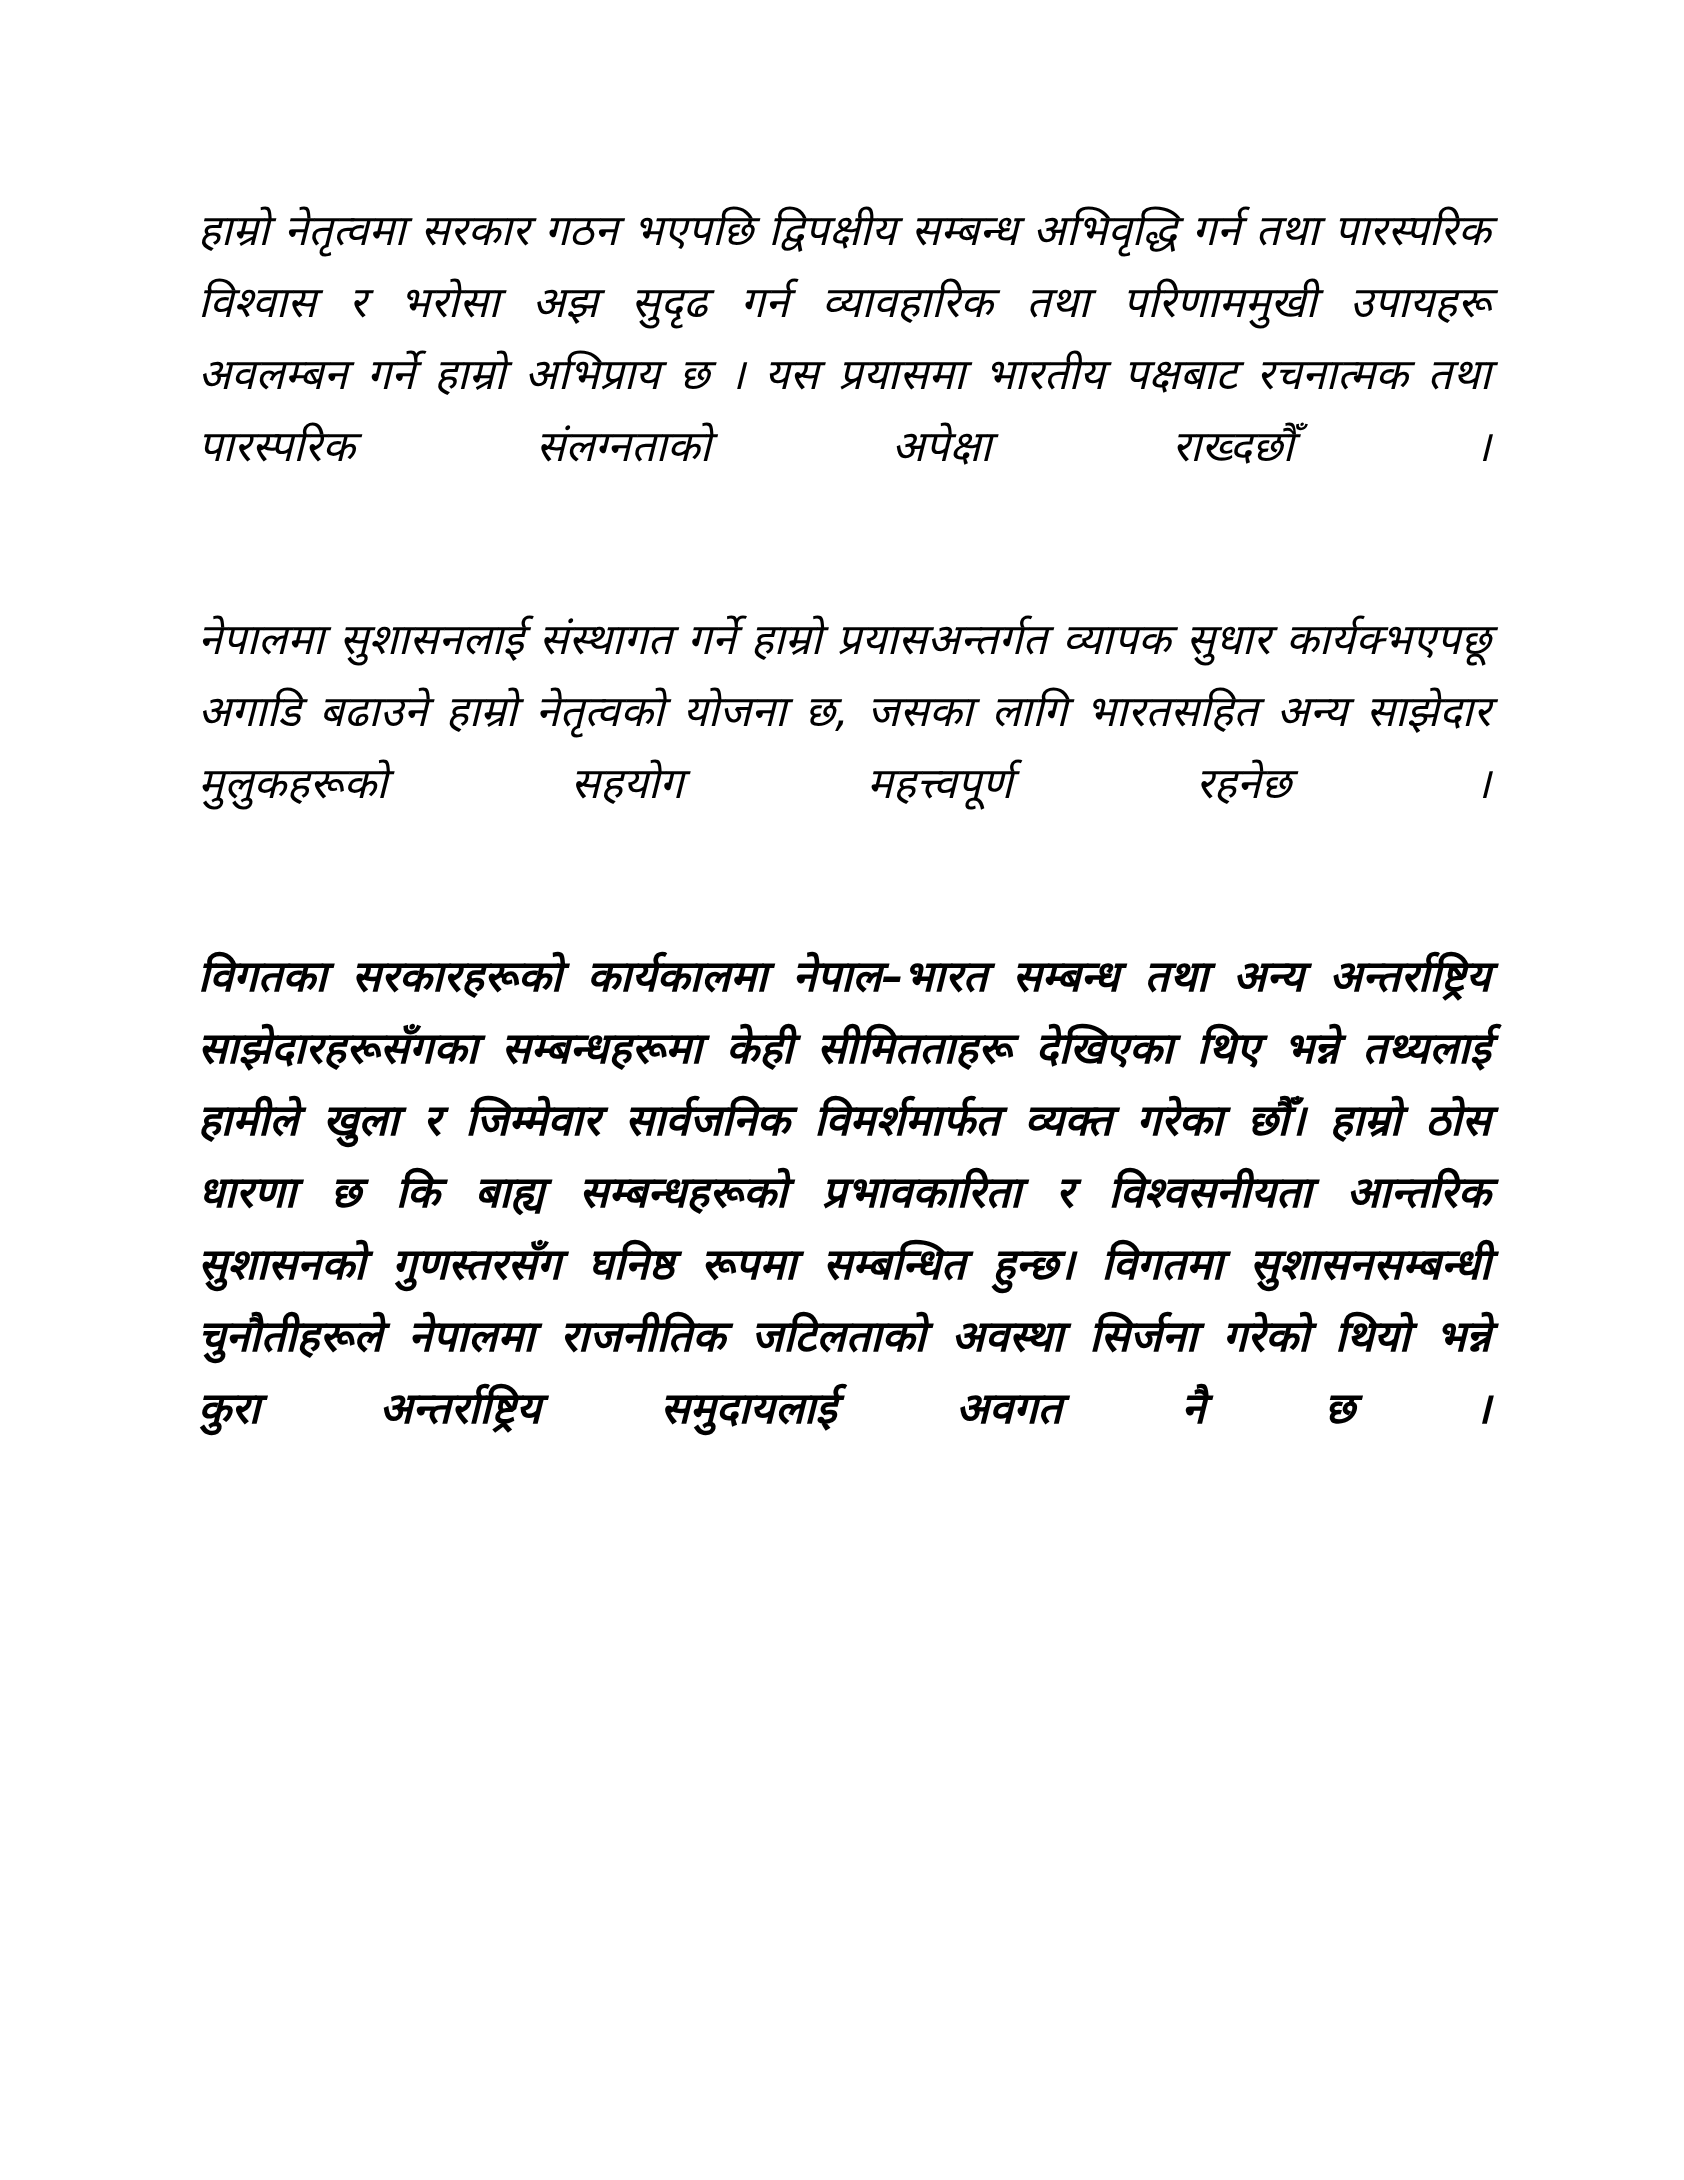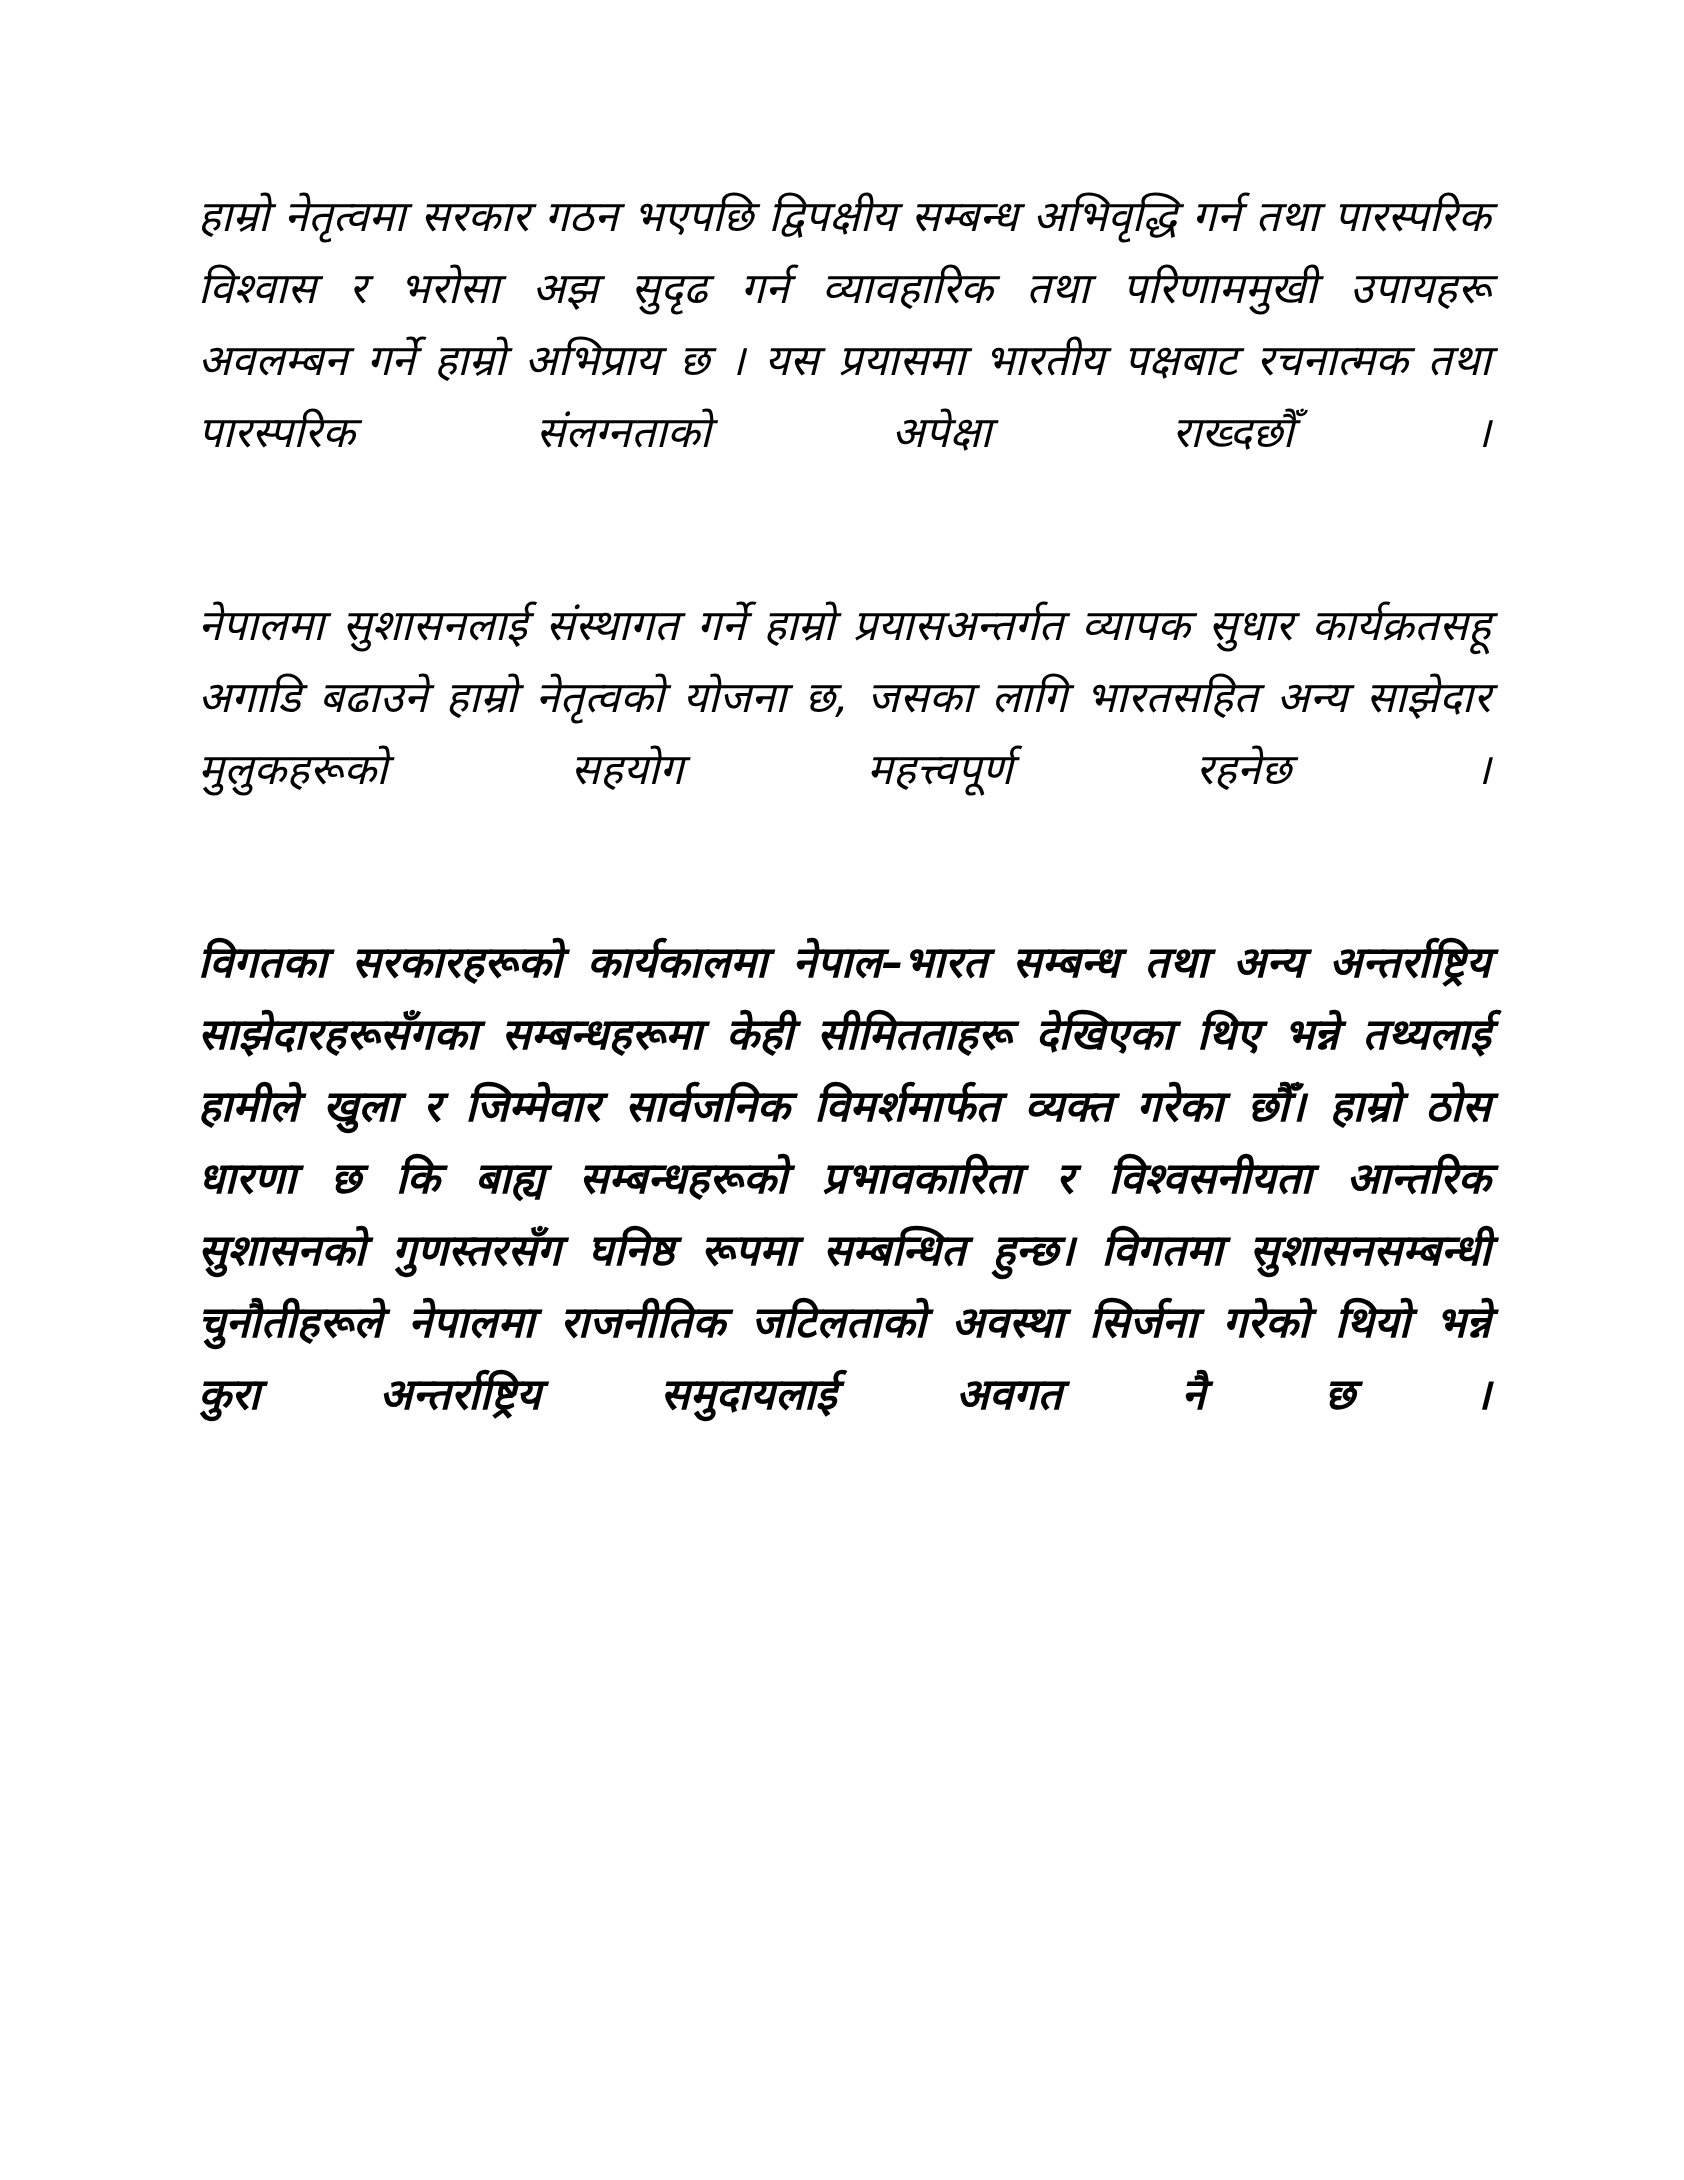--- a/index.html
+++ b/index.html
@@ -17,21 +17,21 @@
     width: 1685px;
     height: 2181px;
     background: #ffffff;
     box-sizing: border-box;
     overflow: hidden;
   }
 
   .content {
     position: absolute;
     left: 198px;
-    top: 180px;
+    top: 194px;
     width: 1293px;
   }
 
   .para {
     font-family: "DejaVu Sans", sans-serif;
     font-style: italic;
     font-size: 43px;
     line-height: 72px;
     color: #000000;
     text-align: justify;
@@ -56,20 +56,20 @@
   }
 </style>
 </head>
 <body>
 
 <div class="page">
   <div class="content">
 
     <p class="para">हाम्रो नेतृत्वमा सरकार गठन भएपछि द्विपक्षीय सम्बन्ध अभिवृद्धि गर्न तथा पारस्परिक विश्वास र भरोसा अझ सुदृढ गर्न व्यावहारिक तथा परिणाममुखी उपायहरू अवलम्बन गर्ने हाम्रो अभिप्राय छ । यस प्रयासमा भारतीय पक्षबाट रचनात्मक तथा पारस्परिक संलग्नताको अपेक्षा राख्दछौँ ।</p>
 
-    <p class="para">नेपालमा सुशासनलाई संस्थागत गर्ने हाम्रो प्रयासअन्तर्गत व्यापक सुधार कार्यक्रतसहू अगाडि बढाउने हाम्रो नेतृत्वको योजना छ, जसका लागि भारतसहित अन्य साझेदार मुलुकहरूको सहयोग महत्त्वपूर्ण रहनेछ ।</p>
+    <p class="para">नेपालमा सुशासनलाई संस्थागत गर्ने हाम्रो प्रयासअन्तर्गत व्यापक सुधार कार्यक्भएपछू अगाडि बढाउने हाम्रो नेतृत्वको योजना छ, जसका लागि भारतसहित अन्य साझेदार मुलुकहरूको सहयोग महत्त्वपूर्ण रहनेछ ।</p>
 
 
     <p class="para">विगतका सरकारहरूको कार्यकालमा नेपाल–भारत सम्बन्ध तथा अन्य अन्तर्राष्ट्रिय साझेदारहरूसँगका सम्बन्धहरूमा केही सीमितताहरू देखिएका थिए भन्ने तथ्यलाई हामीले खुला र जिम्मेवार सार्वजनिक विमर्शमार्फत व्यक्त गरेका छौँ। हाम्रो ठोस धारणा छ कि बाह्य सम्बन्धहरूको प्रभावकारिता र विश्वसनीयता आन्तरिक सुशासनको गुणस्तरसँग घनिष्ठ रूपमा सम्बन्धित हुन्छ। विगतमा सुशासनसम्बन्धी चुनौतीहरूले नेपालमा राजनीतिक जटिलताको अवस्था सिर्जना गरेको थियो भन्ने कुरा अन्तर्राष्ट्रिय समुदायलाई अवगत नै छ ।</p>
 
   </div>
 </div>
 
 
 </body></html>

